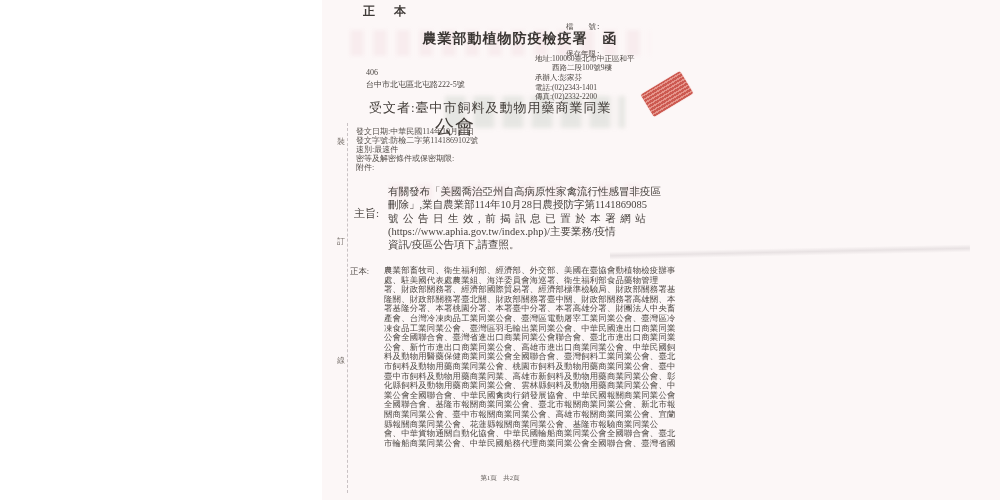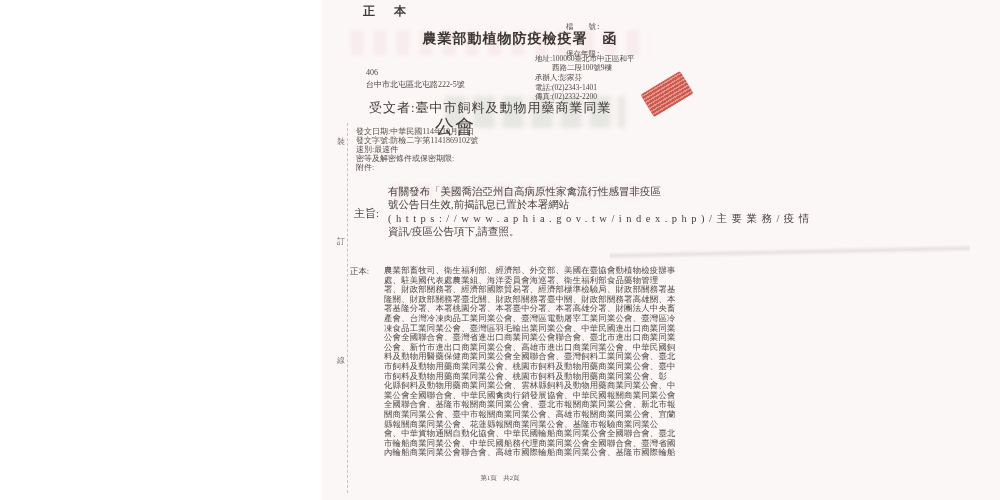--- a/index.html
+++ b/index.html
@@ -102,44 +102,44 @@
     <div>發文日期:中華民國114年10月31日</div>
     <div>發文字號:防檢二字第1141869102號</div>
     <div>速別:最速件</div>
     <div>密等及解密條件或保密期限:</div>
     <div>附件:</div>
   </div>
 
   <div class="abs subj-label">主旨:</div>
   <div class="abs subj">
     <div>有關發布「美國喬治亞州自高病原性家禽流行性感冒非疫區</div>
+    <div>刪除」,業自農業部114年10月28日農授防字第1141869085</div>
     <div>號公告日生效,前揭訊息已置於本署網站</div>
     <div>(https://www.aphia.gov.tw/index.php)/主要業務/疫情</div>
     <div>資訊/疫區公告項下,請查照。</div>
   </div>
 
   <div class="abs copies-label">正本:</div>
   <div class="abs copies">
     <div>農業部畜牧司、衛生福利部、經濟部、外交部、美國在臺協會動植物檢疫辦事</div>
     <div>處、駐美國代表處農業組、海洋委員會海巡署、衛生福利部食品藥物管理</div>
     <div>署、財政部關務署、經濟部國際貿易署、經濟部標準檢驗局、財政部關務署基</div>
     <div>隆關、財政部關務署臺北關、財政部關務署臺中關、財政部關務署高雄關、本</div>
     <div>署基隆分署、本署桃園分署、本署臺中分署、本署高雄分署、財團法人中央畜</div>
     <div>產會、台灣冷凍肉品工業同業公會、臺灣區電動屠宰工業同業公會、臺灣區冷</div>
     <div>凍食品工業同業公會、臺灣區羽毛輸出業同業公會、中華民國進出口商業同業</div>
     <div>公會全國聯合會、臺灣省進出口商業同業公會聯合會、臺北市進出口商業同業</div>
     <div>公會、新竹市進出口商業同業公會、高雄市進出口商業同業公會、中華民國飼</div>
     <div>料及動物用醫藥保健商業同業公會全國聯合會、臺灣飼料工業同業公會、臺北</div>
     <div>市飼料及動物用藥商業同業公會、桃園市飼料及動物用藥商業同業公會、臺中</div>
-    <div>市飼料及動物用藥商業同業公會、桃園市飼料及動物用藥商業同業公會、彰</div>
+    <div>臺中市飼料及動物用藥商業同業、高雄市新飼料及動物用藥商業同業公會、彰</div>
     <div>化縣飼料及動物用藥商業同業公會、雲林縣飼料及動物用藥商業同業公會、中</div>
     <div>業公會全國聯合會、中華民國禽肉行銷發展協會、中華民國報關商業同業公會</div>
     <div>全國聯合會、基隆市報關商業同業公會、臺北市報關商業同業公會、新北市報</div>
     <div>關商業同業公會、臺中市報關商業同業公會、高雄市報關商業同業公會、宜蘭</div>
     <div>縣報關商業同業公會、花蓮縣報關商業同業公會、基隆市報驗商業同業公</div>
     <div>會、中華貨物通關自動化協會、中華民國輪船商業同業公會全國聯合會、臺北</div>
     <div>市輪船商業同業公會、中華民國船務代理商業同業公會全國聯合會、臺灣省國</div>
-    <div>內輪船商業同業公會聯合會、高雄市國際輪船商業同業公會、基隆市國際輪船</div>
   </div>
 
   <div class="abs footer">第1頁　共2頁</div>
 
 </div>
 
 </body></html>

